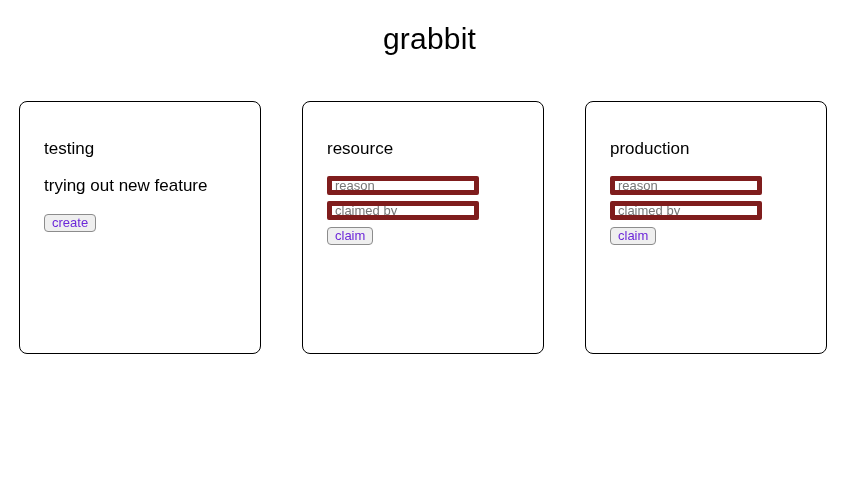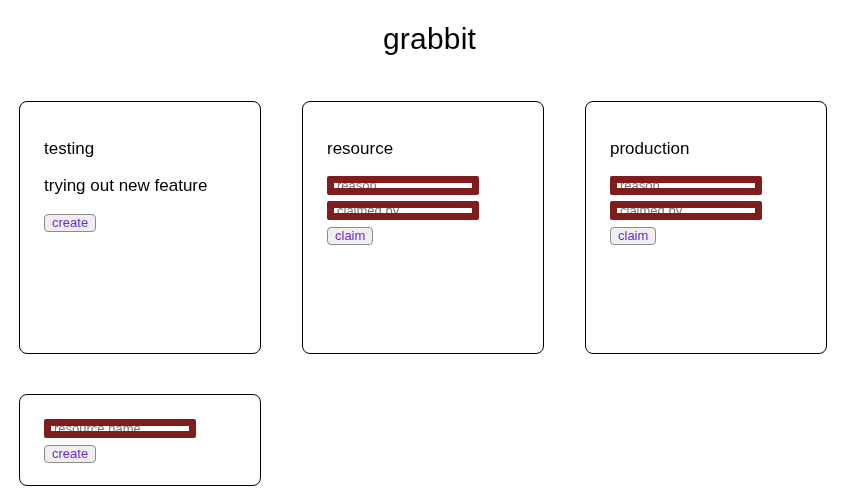--- a/index.html
+++ b/index.html
@@ -42,21 +42,21 @@
   }
   .field { margin: 0 0 6px 0; }
   .text-input {
     display: block;
     width: 152px;
     height: 19px;
     padding: 0 3px;
     font-family: "Liberation Sans", sans-serif;
     font-size: 13px;
     color: #000000;
-    border: 7px solid #7f1d1d;
+    border: 5px solid #7f1d1d;
     border-radius: 2px;
     background: #ffffff;
     outline: none;
   }
   .text-input::placeholder { color: #767676; opacity: 1; }
   .btn-row { margin: 0 0 9px 0; }
   .btn {
     display: inline-block;
     height: 18px;
     padding: 0 7px;
@@ -104,22 +104,14 @@
       <input class="text-input" type="text" value="" placeholder="reason" style="">
     </div>
     <div class="field">
       <input class="text-input" type="text" value="" placeholder="claimed by" style="">
     </div>
     <div class="btn-row">
       <button class="btn">claim</button>
     </div>
   </div>
 
-  <div class="card create-card">
-    <div class="field">
-      <input class="text-input" type="text" value="" placeholder="resource name" style="">
-    </div>
-    <div class="btn-row">
-      <button class="btn">create</button>
-    </div>
-  </div>
 
 </div>
 
 </body></html>

